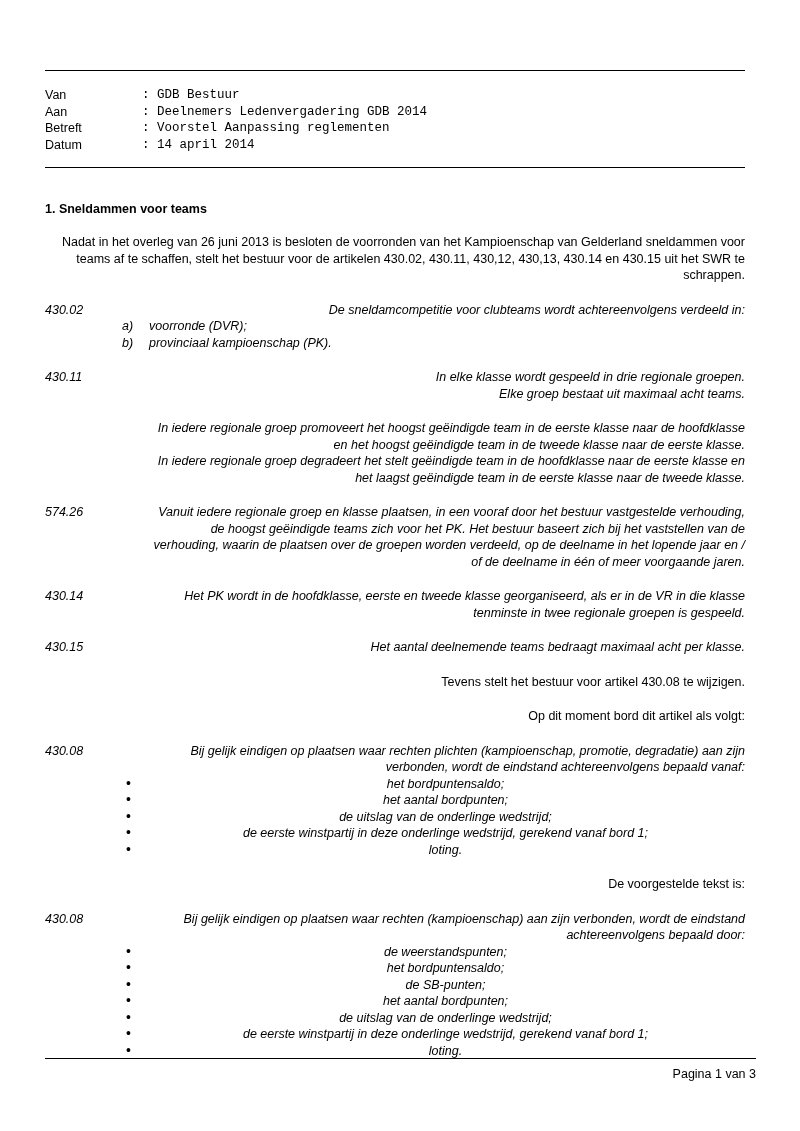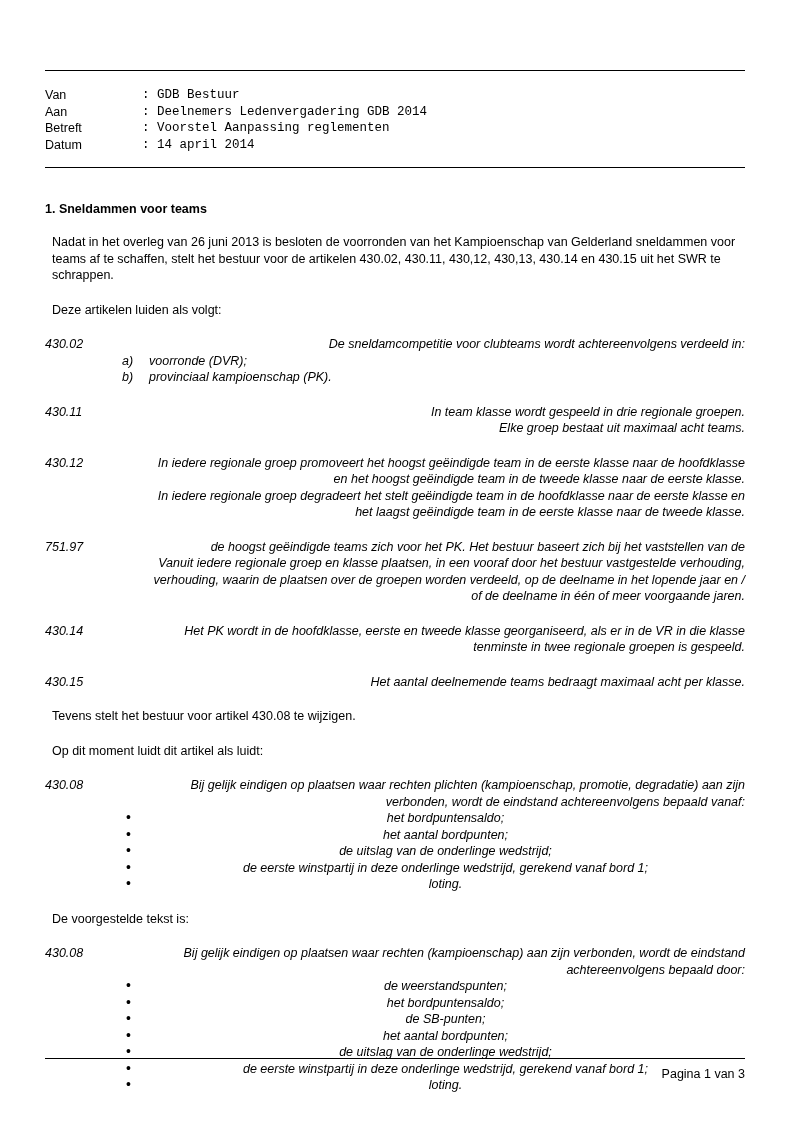--- a/index.html
+++ b/index.html
@@ -50,22 +50,22 @@
   }
   .section-title {
     font-size: 12.5px;
     font-weight: bold;
     margin-top: 34px;
     margin-bottom: 0;
   }
   p.body-text {
     font-size: 12.5px;
     line-height: 16.5px;
-    margin: 18px 0 0 7px;
-    text-align: left;
+    margin: 18px 0 0 16px;
+    text-align: right;
   }
   .article {
     display: flex;
     margin-top: 18px;
     font-size: 12.5px;
     line-height: 16.5px;
     font-style: italic;
   }
   .article-num {
     flex: 0 0 55px;
@@ -104,21 +104,21 @@
     content: "\2022";
     position: absolute;
     left: 4px;
     top: -1px;
     font-size: 14px;
     font-style: normal;
   }
   .footer {
     position: absolute;
     left: 45px;
-    right: 55px;
+    right: 44px;
     bottom: 33px;
   }
   .footer-rule {
     border: none;
     border-top: 1px solid #000;
     margin: 0 0 8px 0;
   }
   .footer-text {
     font-size: 12.5px;
     text-align: right;
@@ -149,21 +149,20 @@
       <div class="meta-value">: 14 april 2014</div>
     </div>
   </div>
 
   <hr class="rule header-rule-bottom">
 
   <h1 class="section-title">1. Sneldammen voor teams</h1>
 
   <p class="body-text">Nadat in het overleg van 26 juni 2013 is besloten de voorronden van het Kampioenschap van Gelderland sneldammen voor teams af te schaffen, stelt het bestuur voor de artikelen 430.02, 430.11, 430,12, 430,13, 430.14 en 430.15 uit het SWR te schrappen.</p>
 
-  <p class="body-text">Deze artikelen luiden als volgt:</p>
 
   <div class="article">
     <div class="article-num">430.02</div>
     <div class="article-body">
       <span class="line">De sneldamcompetitie voor clubteams wordt achtereenvolgens verdeeld in:</span>
       <ol class="alpha">
         <li>
           <span class="marker">a)</span>
           <span>voorronde (DVR);</span>
         </li>
@@ -171,40 +170,39 @@
           <span class="marker">b)</span>
           <span>provinciaal kampioenschap (PK).</span>
         </li>
       </ol>
     </div>
   </div>
 
   <div class="article">
     <div class="article-num">430.11</div>
     <div class="article-body">
-      <span class="line">In team klasse wordt gespeeld in drie regionale groepen.</span>
+      <span class="line">In elke klasse wordt gespeeld in drie regionale groepen.</span>
       <span class="line">Elke groep bestaat uit maximaal acht teams.</span>
     </div>
   </div>
 
   <div class="article">
-    <div class="article-num">430.12</div>
     <div class="article-body">
       <span class="line">In iedere regionale groep promoveert het hoogst geëindigde team in de eerste klasse naar de hoofdklasse</span>
       <span class="line">en het hoogst geëindigde team in de tweede klasse naar de eerste klasse.</span>
       <span class="line">In iedere regionale groep degradeert het stelt geëindigde team in de hoofdklasse naar de eerste klasse en</span>
       <span class="line">het laagst geëindigde team in de eerste klasse naar de tweede klasse.</span>
     </div>
   </div>
 
   <div class="article">
-    <div class="article-num">751.97</div>
-    <div class="article-body">
+    <div class="article-num">574.26</div>
+    <div class="article-body">
+      <span class="line">Vanuit iedere regionale groep en klasse plaatsen, in een vooraf door het bestuur vastgestelde verhouding,</span>
       <span class="line">de hoogst geëindigde teams zich voor het PK. Het bestuur baseert zich bij het vaststellen van de</span>
-      <span class="line">Vanuit iedere regionale groep en klasse plaatsen, in een vooraf door het bestuur vastgestelde verhouding,</span>
       <span class="line">verhouding, waarin de plaatsen over de groepen worden verdeeld, op de deelname in het lopende jaar en /</span>
       <span class="line">of de deelname in één of meer voorgaande jaren.</span>
     </div>
   </div>
 
   <div class="article">
     <div class="article-num">430.14</div>
     <div class="article-body">
       <span class="line">Het PK wordt in de hoofdklasse, eerste en tweede klasse georganiseerd, als er in de VR in die klasse</span>
       <span class="line">tenminste in twee regionale groepen is gespeeld.</span>
@@ -213,21 +211,21 @@
 
   <div class="article">
     <div class="article-num">430.15</div>
     <div class="article-body">
       <span class="line">Het aantal deelnemende teams bedraagt maximaal acht per klasse.</span>
     </div>
   </div>
 
   <p class="body-text">Tevens stelt het bestuur voor artikel 430.08 te wijzigen.</p>
 
-  <p class="body-text">Op dit moment luidt dit artikel als luidt:</p>
+  <p class="body-text">Op dit moment bord dit artikel als volgt:</p>
 
   <div class="article">
     <div class="article-num">430.08</div>
     <div class="article-body">
       <span class="line">Bij gelijk eindigen op plaatsen waar rechten plichten (kampioenschap, promotie, degradatie) aan zijn</span>
       <span class="line">verbonden, wordt de eindstand achtereenvolgens bepaald vanaf:</span>
       <ul class="bullets">
         <li>het bordpuntensaldo;</li>
         <li>het aantal bordpunten;</li>
         <li>de uitslag van de onderlinge wedstrijd;</li>

